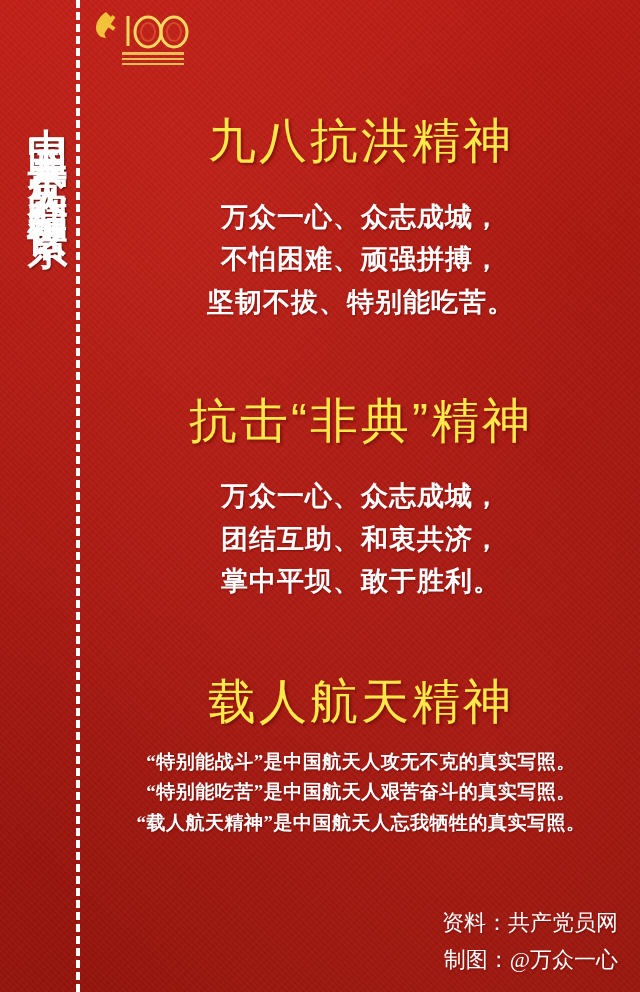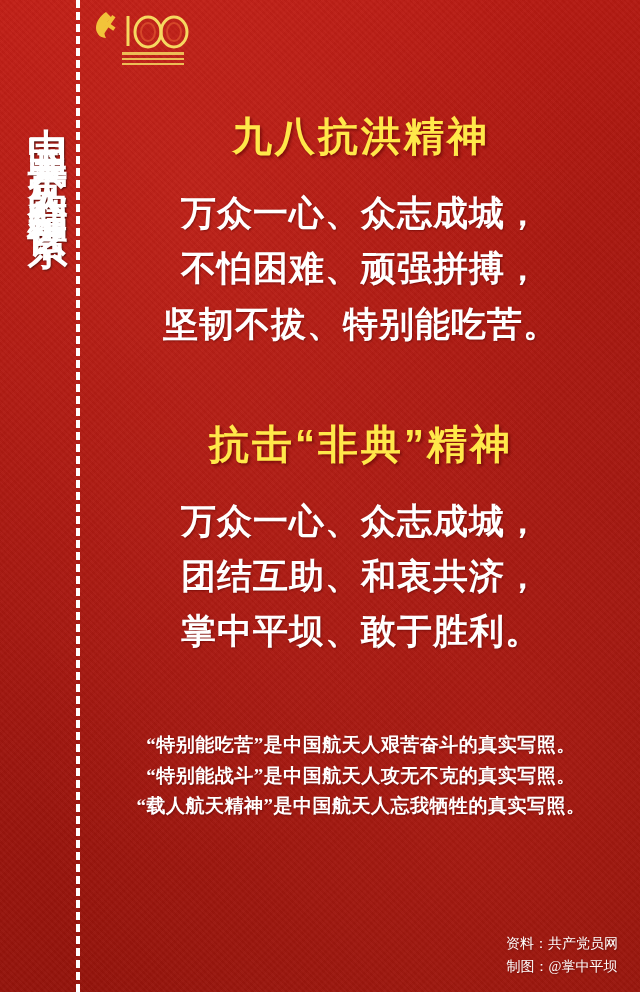--- a/index.html
+++ b/index.html
@@ -77,31 +77,31 @@
     left: 92px;
     right: 10px;
     top: 88px;
     bottom: 0;
   }
 
   .section { text-align: center; }
 
   .sec-heading {
     color: #ffe84a;
-    font-size: 40px;
-    font-weight: bold;
+    font-size: 48px;
+    font-weight: normal;
     letter-spacing: 3px;
     font-family: "Liberation Sans", sans-serif;
     text-shadow: 2px 2px 3px rgba(90,0,0,0.55);
     line-height: 1.2;
   }
 
   .sec-lines {
     color: #ffffff;
-    font-size: 35px;
+    font-size: 27px;
     font-weight: bold;
     line-height: 1.58;
     letter-spacing: 1px;
     font-family: "Liberation Serif", serif;
     text-shadow: 1px 1px 2px rgba(80,0,0,0.5);
   }
 
   .sec1 { margin-top: 24px; }
   .sec1 .sec-lines { margin-top: 26px; }
 
@@ -113,23 +113,23 @@
     margin-top: 16px;
     font-size: 19px;
     line-height: 1.62;
     letter-spacing: 0.5px;
   }
 
   .footer {
     position: absolute;
     right: 22px;
     bottom: 14px;
-    text-align: center;
+    text-align: right;
     color: #ffffff;
-    font-size: 14px;
+    font-size: 22px;
     line-height: 1.65;
     font-family: "Liberation Serif", serif;
     text-shadow: 1px 1px 2px rgba(80,0,0,0.5);
   }
   .footer div { white-space: nowrap; }
 </style>
 </head>
 <body>
 
 <div class="poster">
@@ -179,26 +179,27 @@
     <div class="section sec2">
       <div class="sec-heading">抗击“非典”精神</div>
       <div class="sec-lines">
         <div>万众一心、众志成城，</div>
         <div>团结互助、和衷共济，</div>
         <div>掌中平坝、敢于胜利。</div>
       </div>
     </div>
 
     <div class="section sec3">
+      <div class="sec-heading">载人航天精神</div>
       <div class="sec-lines">
+        <div>“特别能战斗”是中国航天人攻无不克的真实写照。</div>
         <div>“特别能吃苦”是中国航天人艰苦奋斗的真实写照。</div>
-        <div>“特别能战斗”是中国航天人攻无不克的真实写照。</div>
         <div>“载人航天精神”是中国航天人忘我牺牲的真实写照。</div>
       </div>
     </div>
 
   </div>
 
   <div class="footer">
     <div>资料：共产党员网</div>
-    <div>制图：@掌中平坝</div>
+    <div>制图：@万众一心</div>
   </div>
 </div>
 
 </body></html>

